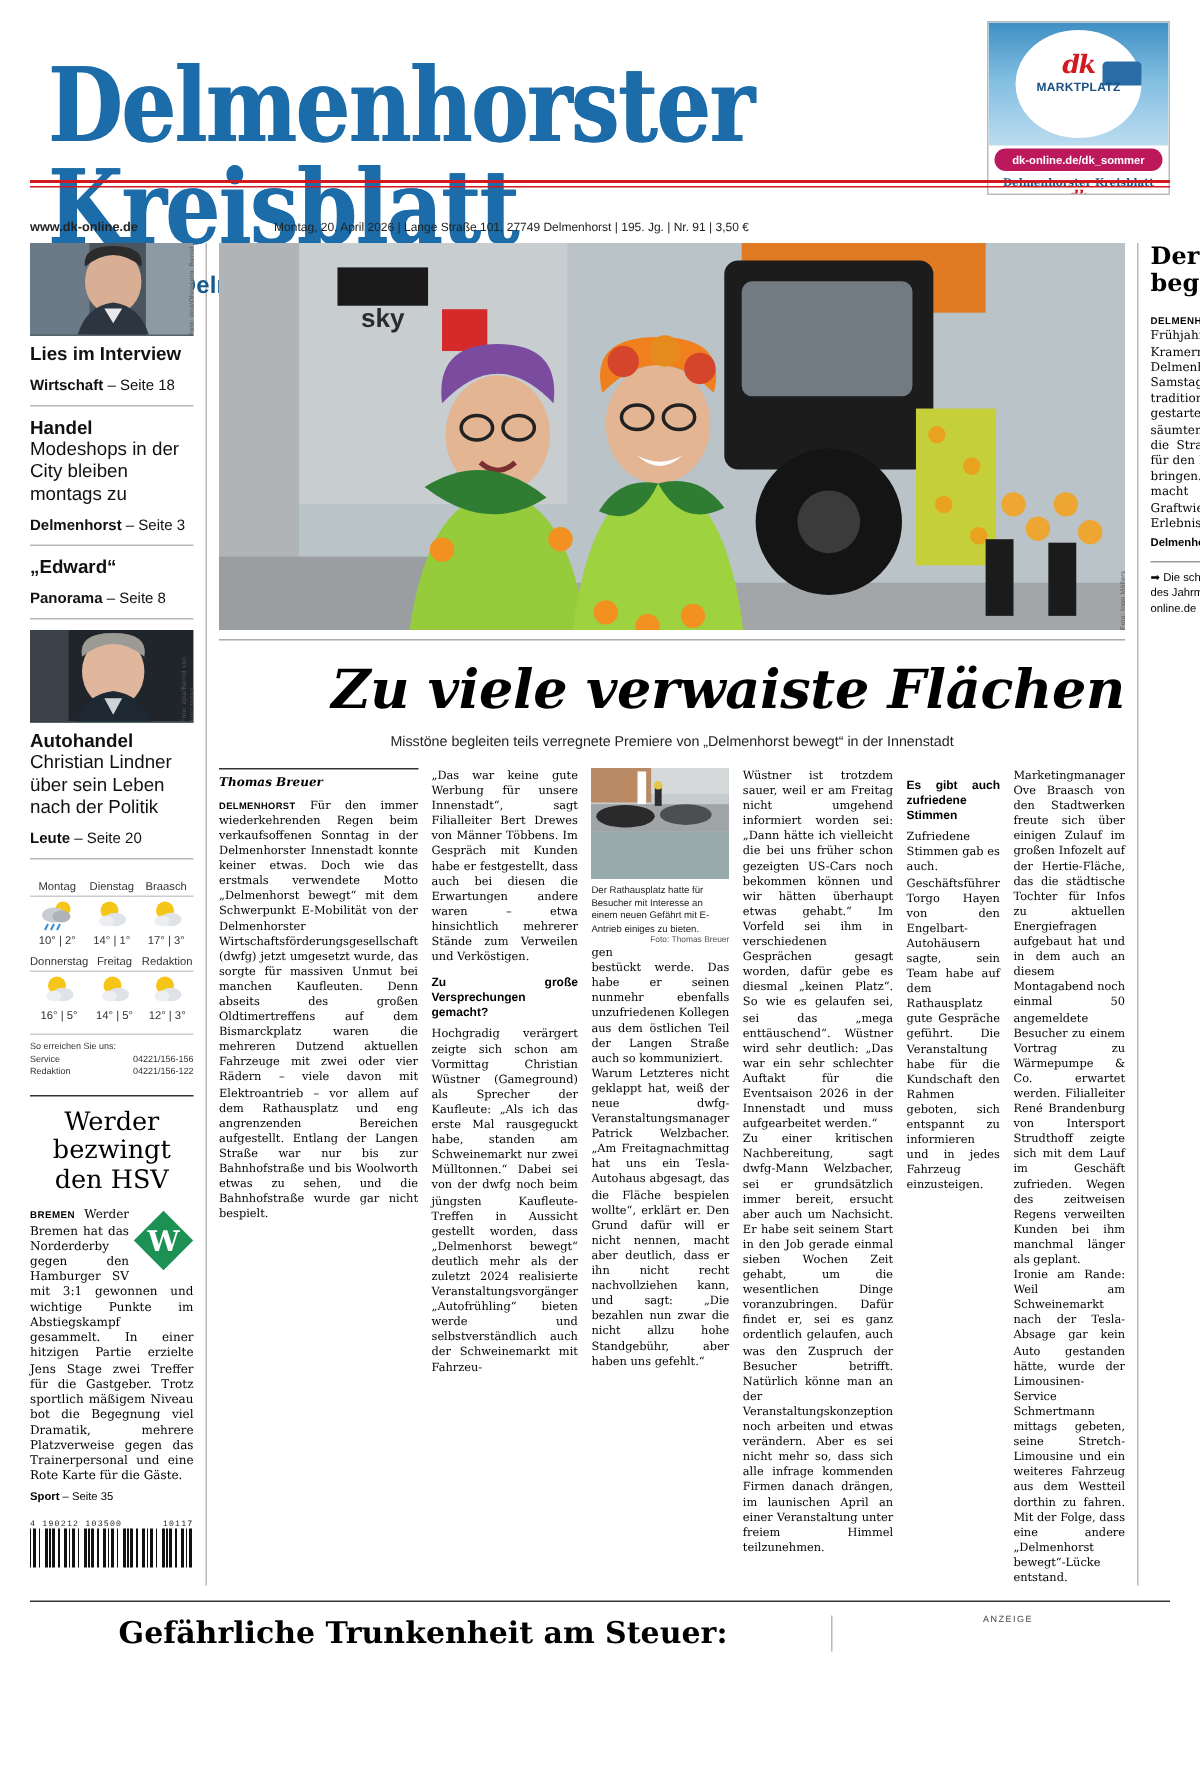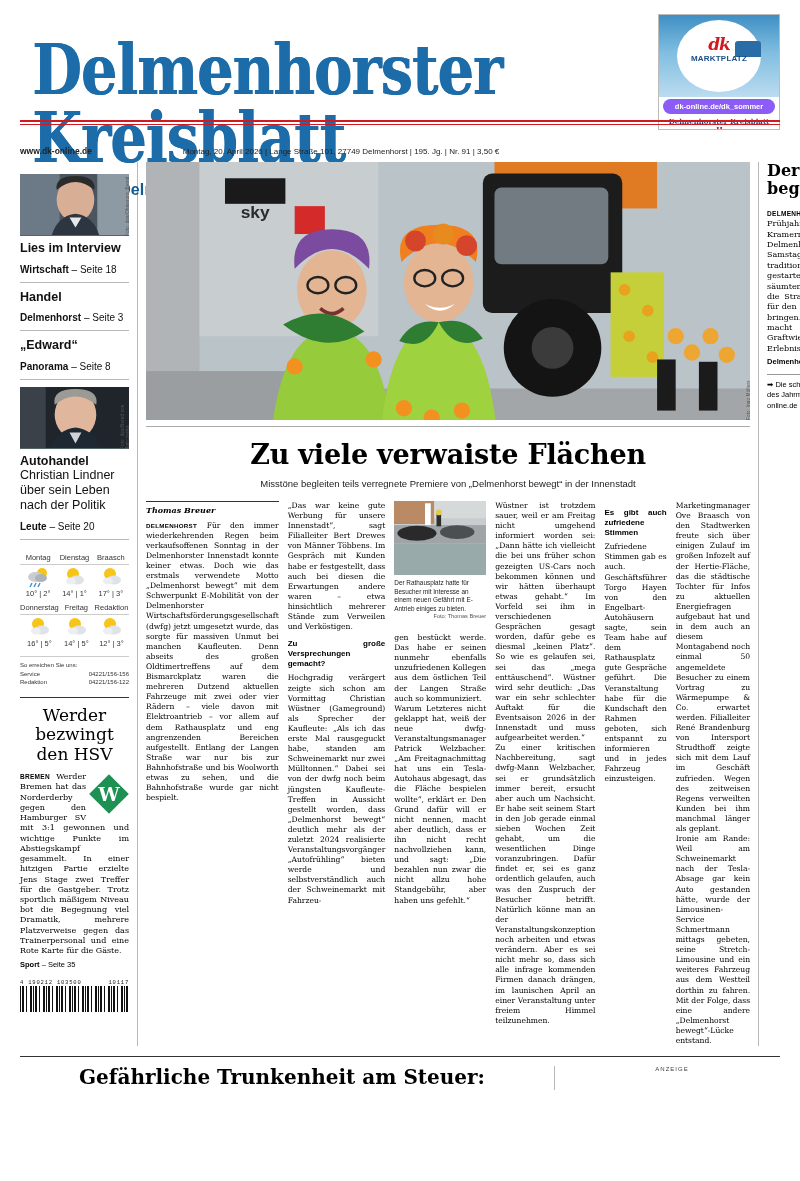--- a/index.html
+++ b/index.html
@@ -52,41 +52,41 @@
   .promo-top { height: 82px; background: linear-gradient(180deg,#3f8fc4 0%, #7fbde0 45%, #bcdcf0 100%); position:relative; }
   .promo-ellipse {
     position:absolute; left:50%; top:50%; transform: translate(-50%,-50%);
     width: 84px; height: 72px; border-radius: 50%;
     background: #ffffff;
   }
   .promo-dk { position:absolute; left:50%; top:40%; transform: translate(-50%,-50%); text-align:center; width:100%; }
   .promo-dk .dk { color:#d1191f; font-family:"DejaVu Serif",serif; font-style:italic; font-weight:bold; font-size:17px; letter-spacing:-1px;}
   .promo-dk .mk { color:#1b4f86; font-size:8px; font-weight:bold; letter-spacing:0.2px;}
   .promo-bldg { position:absolute; right:18px; top:26px; width:26px; height:16px; background:#2a6ca5; border-radius:3px 3px 0 0;}
-  .promo-url { background:#8b5cf6; color:#fff; font-size:7.5px; font-weight:bold; text-align:center; padding:3px 0; margin: 2px 4px; border-radius: 8px;}
+  .promo-url { background:#be185d; color:#fff; font-size:7.5px; font-weight:bold; text-align:center; padding:3px 0; margin: 2px 4px; border-radius: 8px;}
   .promo-foot { text-align:center; font-family:"DejaVu Serif",serif; font-weight:bold; color:#15598d; font-size:7px; padding-top:1px;}
   .promo-foot .fdk { color:#d1191f; font-style:italic; font-size:9px; }
 
   
   .dateline {
     position:relative; display:flex; align-items:center; height: 22px;
     font-size: 8px; color:#222; padding-right: 130px;
   }
   .dateline .site { font-weight: bold; font-size: 8.5px; }
   .dateline .info { position:absolute; left:12px; right:130px; text-align:center; font-size:8px; }
 
   
   .grid { display: flex; gap: 0; }
   .col-left { width: 118px; flex: 0 0 118px; padding-right: 8px; border-right: 1px solid #b8b8b8; }
   .col-mid  { flex: 1 1 auto; padding: 0 8px; }
   .col-right{ width: 130px; flex: 0 0 130px; padding-left: 8px; border-left: 1px solid #b8b8b8; }
 
   
   .teaser { padding: 7px 0 7px; border-bottom: 1px solid #b8b8b8; }
-  .teaser:first-child { padding-top: 12px; }
+  .teaser:first-child { padding-top: 0; }
   .teaser-photo { width: 100%; height: 62px; background:#566; position: relative; overflow:hidden; margin-bottom:5px;}
   .teaser-kicker { font-size: 12.5px; font-weight: bold; color:#111; line-height:1.16; }
   .teaser-text { font-size: 12.5px; color:#111; line-height:1.2; }
   .teaser-ref { font-size: 10px; color:#111; margin-top:8px; }
   .teaser-ref b { font-weight:bold; }
   .photo-credit-v {
     position:absolute; right:-1px; top:0; font-size:4.5px; color:#555;
     writing-mode: vertical-rl; transform: rotate(180deg); height:100%;
     display:flex; align-items:flex-end; letter-spacing:0.2px;
   }
@@ -120,22 +120,22 @@
   .rum-body { font-family:"DejaVu Serif", serif; font-size: 8px; line-height:1.3; text-align: justify; }
   .rum-body .place { font-family:"Liberation Sans",sans-serif; font-weight:bold; font-size:6.5px; letter-spacing:0.3px;}
   .rum-ref { font-size:7.5px; font-weight:bold; margin-top:3px; }
   .rum-ref span { font-weight: normal; }
   .rum-teaserline { border-top:1px solid #999; margin-top:8px; padding-top:5px; font-size:7.5px; line-height:1.35; }
 
   
   .lead-photo { width: 100%; height: 258px; position:relative; overflow:hidden; background:#8a9; }
   .lead-rule { border-top: 1px solid #aaa; margin-top: 6px; }
   .lead-head {
-    font-family:"DejaVu Serif", serif; font-size: 27px; text-align:center;
-    margin: 12px 0 8px; letter-spacing: -0.2px;
+    font-family:"DejaVu Serif", serif; font-size: 36px; text-align:right;
+    margin: 12px 0 8px; letter-spacing: -0.2px; font-style: italic;
   }
   .lead-sub { text-align:center; font-size: 9.5px; color:#222; margin-bottom: 12px; }
   .lead-cols { display: flex; gap: 9px; font-family:"DejaVu Serif", serif; font-size: 7.6px; line-height: 1.33; text-align: justify; }
   .lead-cols .c { flex: 1 1 0; }
   .byline { border-top:1px solid #333; padding-top:3px; font-style: italic; font-weight:bold; font-size:8px; margin-bottom:5px; }
   .place { font-family:"Liberation Sans",sans-serif; font-weight:bold; font-size:6.2px; letter-spacing:0.3px; }
   .subhead { font-family:"Liberation Sans",sans-serif; font-weight:bold; font-size:8px; line-height:1.22; margin: 7px 0 5px; }
   .inlinephoto { width:100%; height: 74px; background:#9aa; margin-bottom:4px; position:relative; overflow:hidden;}
   .capt { font-family:"Liberation Sans",sans-serif; font-size:6.4px; line-height:1.33; text-align:left; color:#222; }
   .capt .cr { font-size:5.6px; color:#555; float:right; }
@@ -207,20 +207,21 @@
         </div>
         <div class="teaser-kicker">Lies im Interview</div>
         <div class="teaser-ref">
           <b>Wirtschaft</b>
           <span>– Seite 18</span>
         </div>
       </div>
 
       <div class="teaser">
         <div class="teaser-kicker">Handel</div>
+        <div class="teaser-text">Modeshops in der City bleiben montags zu</div>
         <div class="teaser-ref">
           <b>Delmenhorst</b>
           <span>– Seite 3</span>
         </div>
       </div>
 
       <div class="teaser">
         <div class="teaser-kicker">„Edward“</div>
         <div class="teaser-ref">
           <b>Panorama</b>
@@ -461,21 +462,21 @@
               <ellipse cx="40" cy="56" rx="34" ry="13" fill="#2a2a2a"></ellipse>
               <ellipse cx="110" cy="54" rx="30" ry="12" fill="#4c4f52"></ellipse>
               <rect x="74" y="22" width="8" height="22" fill="#2d2d2d"></rect>
               <circle cx="78" cy="20" r="5" fill="#e4c84a"></circle>
             </svg>
           </div>
           <div class="capt">
             <span>Der Rathausplatz hatte für Besucher mit Interesse an einem neuen Gefährt mit E-Antrieb einiges zu bieten.</span>
             <span class="cr">Foto: Thomas Breuer</span>
           </div>
-          <p style="margin-top:20px">gen bestückt werde. Das habe er seinen nunmehr ebenfalls unzufriedenen Kollegen aus dem östlichen Teil der Langen Straße auch so kommuniziert.</p>
+          <p style="margin-top:6px">gen bestückt werde. Das habe er seinen nunmehr ebenfalls unzufriedenen Kollegen aus dem östlichen Teil der Langen Straße auch so kommuniziert.</p>
           <p>Warum Letzteres nicht geklappt hat, weiß der neue dwfg-Veranstaltungsmanager Patrick Welzbacher. „Am Freitagnachmittag hat uns ein Tesla-Autohaus abgesagt, das die Fläche bespielen wollte“, erklärt er. Den Grund dafür will er nicht nennen, macht aber deutlich, dass er ihn nicht recht nachvollziehen kann, und sagt: „Die bezahlen nun zwar die nicht allzu hohe Standgebühr, aber haben uns gefehlt.“</p>
         </div>
         <div class="c">
           <p>Wüstner ist trotzdem sauer, weil er am Freitag nicht umgehend informiert worden sei: „Dann hätte ich vielleicht die bei uns früher schon gezeigten US-Cars noch bekommen können und wir hätten überhaupt etwas gehabt.“ Im Vorfeld sei ihm in verschiedenen Gesprächen gesagt worden, dafür gebe es diesmal „keinen Platz“. So wie es gelaufen sei, sei das „mega enttäuschend“. Wüstner wird sehr deutlich: „Das war ein sehr schlechter Auftakt für die Eventsaison 2026 in der Innenstadt und muss aufgearbeitet werden.“</p>
           <p>Zu einer kritischen Nachbereitung, sagt dwfg-Mann Welzbacher, sei er grundsätzlich immer bereit, ersucht aber auch um Nachsicht. Er habe seit seinem Start in den Job gerade einmal sieben Wochen Zeit gehabt, um die wesentlichen Dinge voranzubringen. Dafür findet er, sei es ganz ordentlich gelaufen, auch was den Zuspruch der Besucher betrifft. Natürlich könne man an der Veranstaltungskonzeption noch arbeiten und etwas verändern. Aber es sei nicht mehr so, dass sich alle infrage kommenden Firmen danach drängen, im launischen April an einer Veranstaltung unter freiem Himmel teilzunehmen.</p>
         </div>
         <div class="c">
           <p></p>
           <div class="subhead">Es gibt auch zufriedene Stimmen</div>
           <p>Zufriedene Stimmen gab es auch. Geschäftsführer Torgo Hayen von den Engelbart-Autohäusern sagte, sein Team habe auf dem Rathausplatz gute Gespräche geführt. Die Veranstaltung habe für die Kundschaft den Rahmen geboten, sich entspannt zu informieren und in jedes Fahrzeug einzusteigen.</p>

